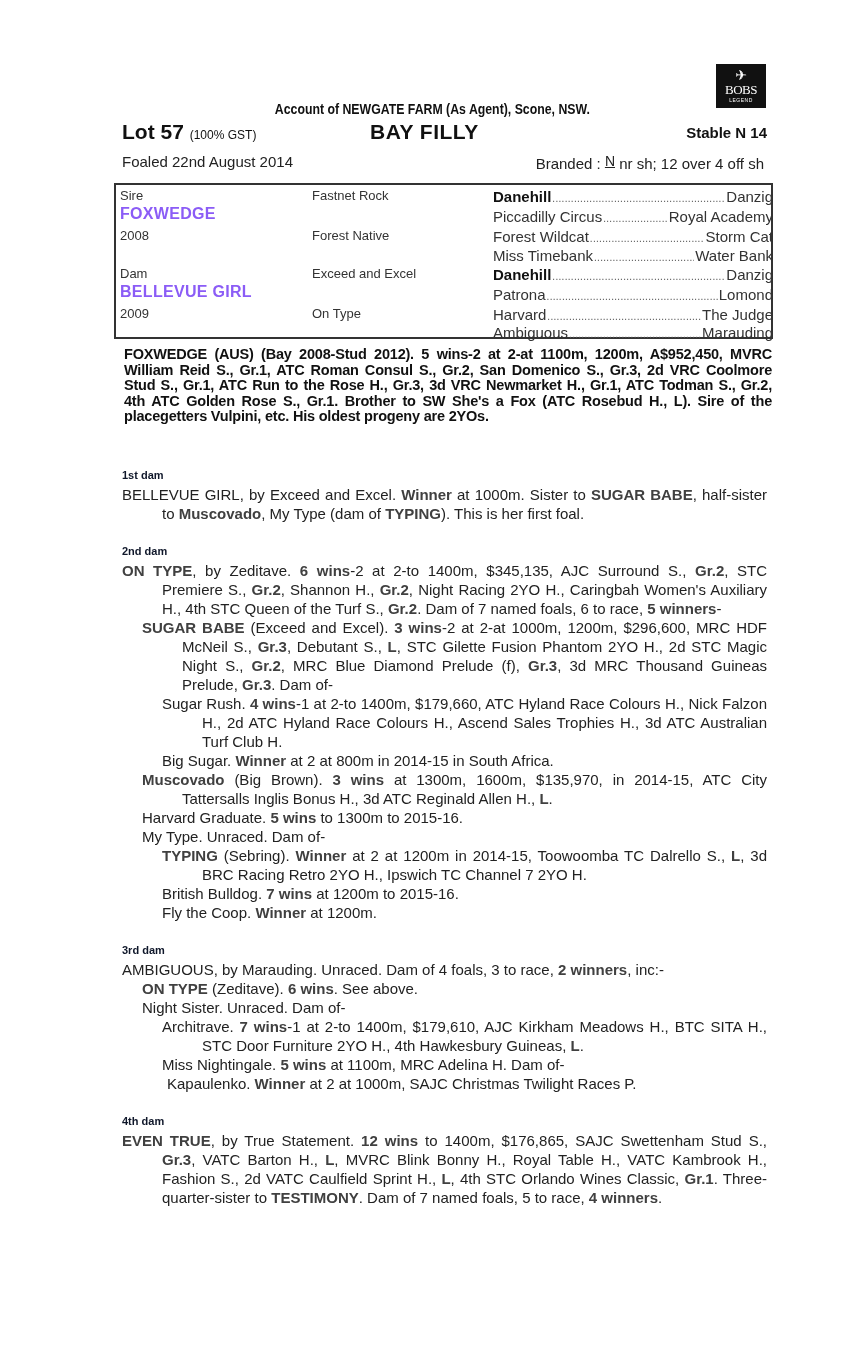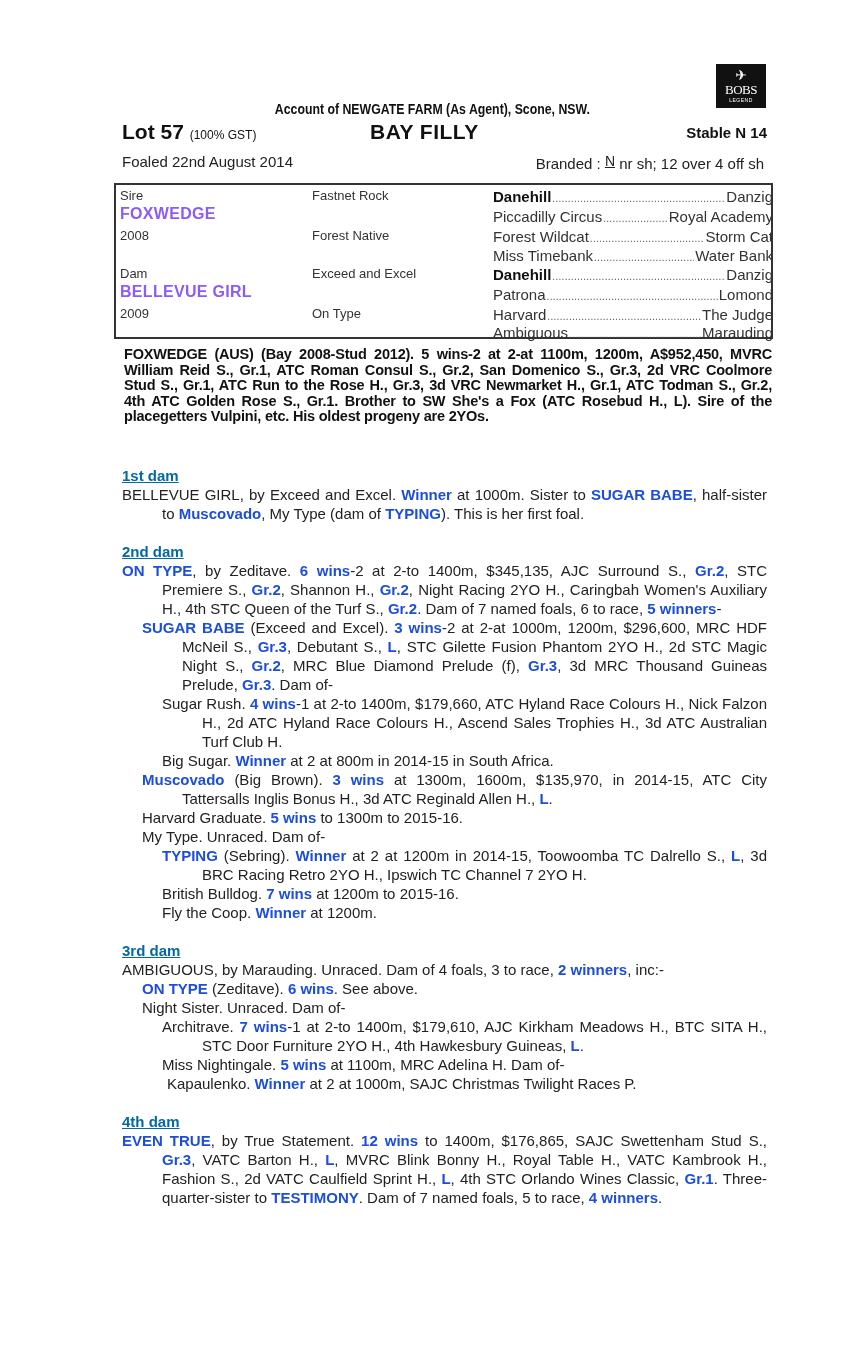--- a/index.html
+++ b/index.html
@@ -32,22 +32,22 @@
   .ped .g3 .n { flex: 0 0 auto; }
   .ped .g3 .n.b { font-weight: bold; color: #111; }
   .ped .g3 .dots { flex: 1 1 auto; overflow: hidden; margin: 0 1px; }
   .ped .g3 .dots::before { content: "..........................................................................................."; font-size: 10px; letter-spacing: 0.3px; color: #555; }
   .ped .g3 .s { flex: 0 0 auto; }
 
   .sirepara { position: absolute; left: 124px; top: 347px; width: 648px; font-weight: bold;
               font-size: 14.5px; line-height: 15.5px; text-align: justify; letter-spacing: -0.2px; }
 
   .body { position: absolute; left: 122px; width: 645px; font-size: 15px; line-height: 19px; color: #222; }
-  .body b { color: #1d4ed8; }
-  .hd { font-weight: bold; font-size: 15px; color: #0369a1; text-decoration: underline; }
+  .body b { color: #404040; }
+  .hd { font-weight: bold; font-size: 11px; color: #0f172a; }
   .p { text-align: justify; }
   .i0 { padding-left: 40px; text-indent: -40px; }
   .i1 { padding-left: 60px; text-indent: -40px; }
   .i2 { padding-left: 80px; text-indent: -40px; }
   .i3 { padding-left: 85px; text-indent: -40px; }
 </style>
 </head>
 <body>
 
 <div class="logo">

